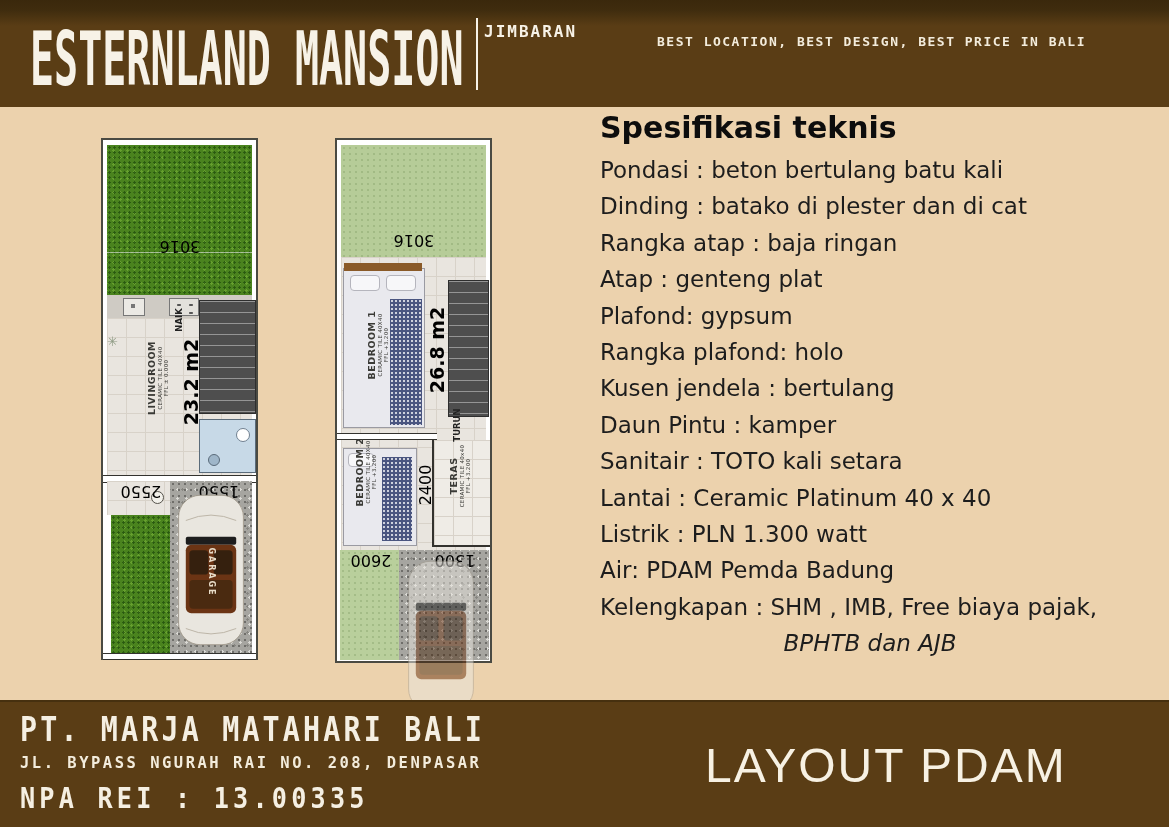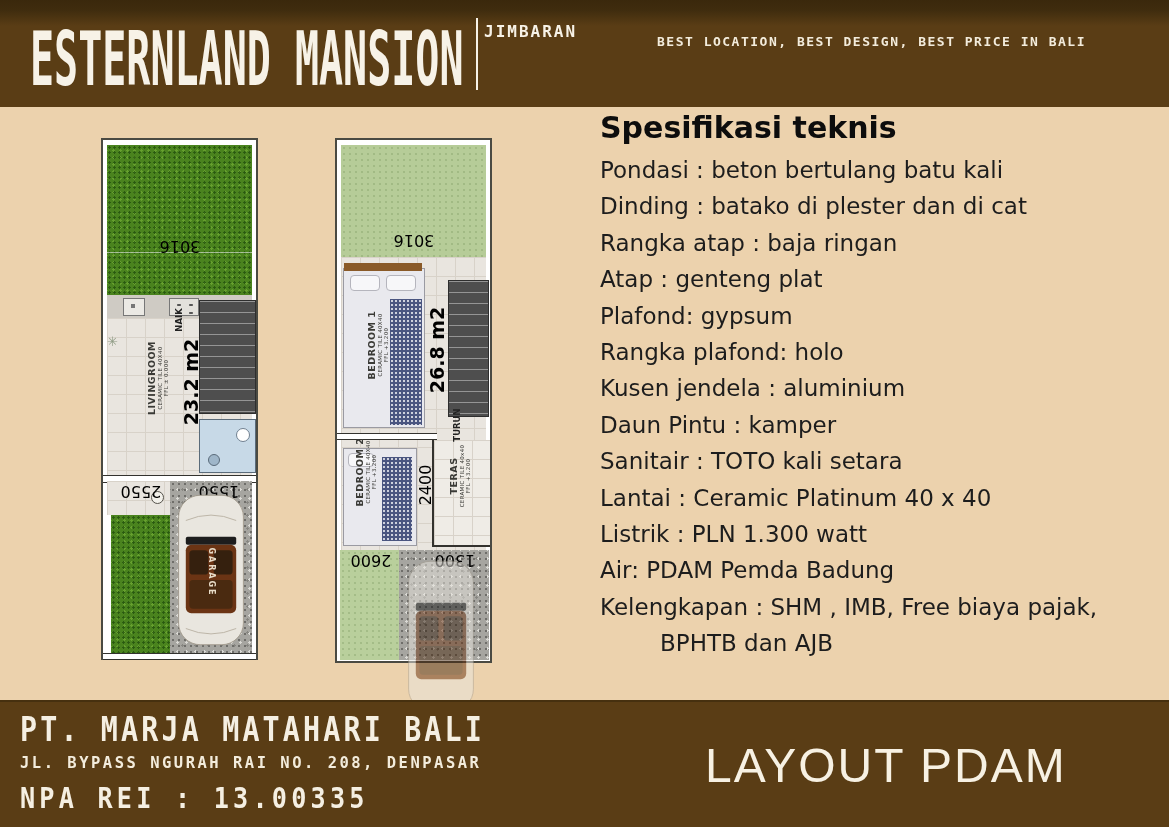--- a/index.html
+++ b/index.html
@@ -9,21 +9,21 @@
   
   .bar{position:absolute;left:0;width:1169px;background:#5a3d15;color:#f7f2e7;}
   .hdr{top:0;height:107px;background:linear-gradient(180deg,#3a280c 0,#3f2c0e 10px,#5a3d15 26px,#5a3d15 100%);}
   .ftr{top:700px;height:127px;box-shadow:inset 0 2px 0 #46300f;}
   .stencil{font-family:"DejaVu Sans Mono","Liberation Mono",monospace;font-weight:bold;}
   .title{display:inline-block;font-size:50px;letter-spacing:0px;transform:scale(.8,1.5);transform-origin:left top;color:#f7f2e7;}
   
   .specs{position:absolute;left:600px;top:110px;width:548px;color:#1d1d1d;}
   .specs h2{margin:0 0 6px 0;font-size:30px;line-height:36px;color:#0d0d0d;}
   .spec-line{font-size:23px;line-height:36.4px;white-space:nowrap;}
-  .spec-cont{font-size:23px;line-height:36.4px;width:420px;margin-left:60px;}
+  .spec-cont{font-size:23px;line-height:36.4px;text-align:center;width:420px;margin-left:60px;font-style:italic;}
   
   .plan{position:absolute;background:#fff;border:2px solid #4a4a42;box-sizing:border-box;}
   .grass{background-color:#4a831e;
     background-image:radial-gradient(rgba(18,58,4,.55) 1px,transparent 1.3px),
                      radial-gradient(rgba(130,190,62,.5) 1px,transparent 1.3px);
     background-size:5px 5px,7px 7px;background-position:0 0,3px 2px;}
   .roof{background-color:#b6cc98;
     background-image:radial-gradient(rgba(110,140,80,.28) 1px,transparent 1.2px);
     background-size:6px 6px;}
   .gravel{background-color:#a6a5a0;
@@ -222,21 +222,21 @@
 
   
   <div class="specs">
     <h2>Spesifikasi teknis</h2>
     <div class="spec-line">Pondasi : beton bertulang batu kali</div>
     <div class="spec-line">Dinding : batako di plester dan di cat</div>
     <div class="spec-line">Rangka atap : baja ringan</div>
     <div class="spec-line">Atap : genteng plat</div>
     <div class="spec-line">Plafond: gypsum</div>
     <div class="spec-line">Rangka plafond: holo</div>
-    <div class="spec-line">Kusen jendela : aluminium</div>
+    <div class="spec-line">Kusen jendela : bertulang</div>
     <div class="spec-line">Daun Pintu : kamper</div>
     <div class="spec-line">Sanitair : TOTO kali setara</div>
     <div class="spec-line">Lantai : Ceramic Platinum 40 x 40</div>
     <div class="spec-line">Listrik : PLN 1.300 watt</div>
     <div class="spec-line">Air: PDAM Pemda Badung</div>
     <div class="spec-line">Kelengkapan : SHM , IMB, Free biaya pajak,</div>
     <div class="spec-cont">BPHTB dan AJB</div>
   </div>
 
   

